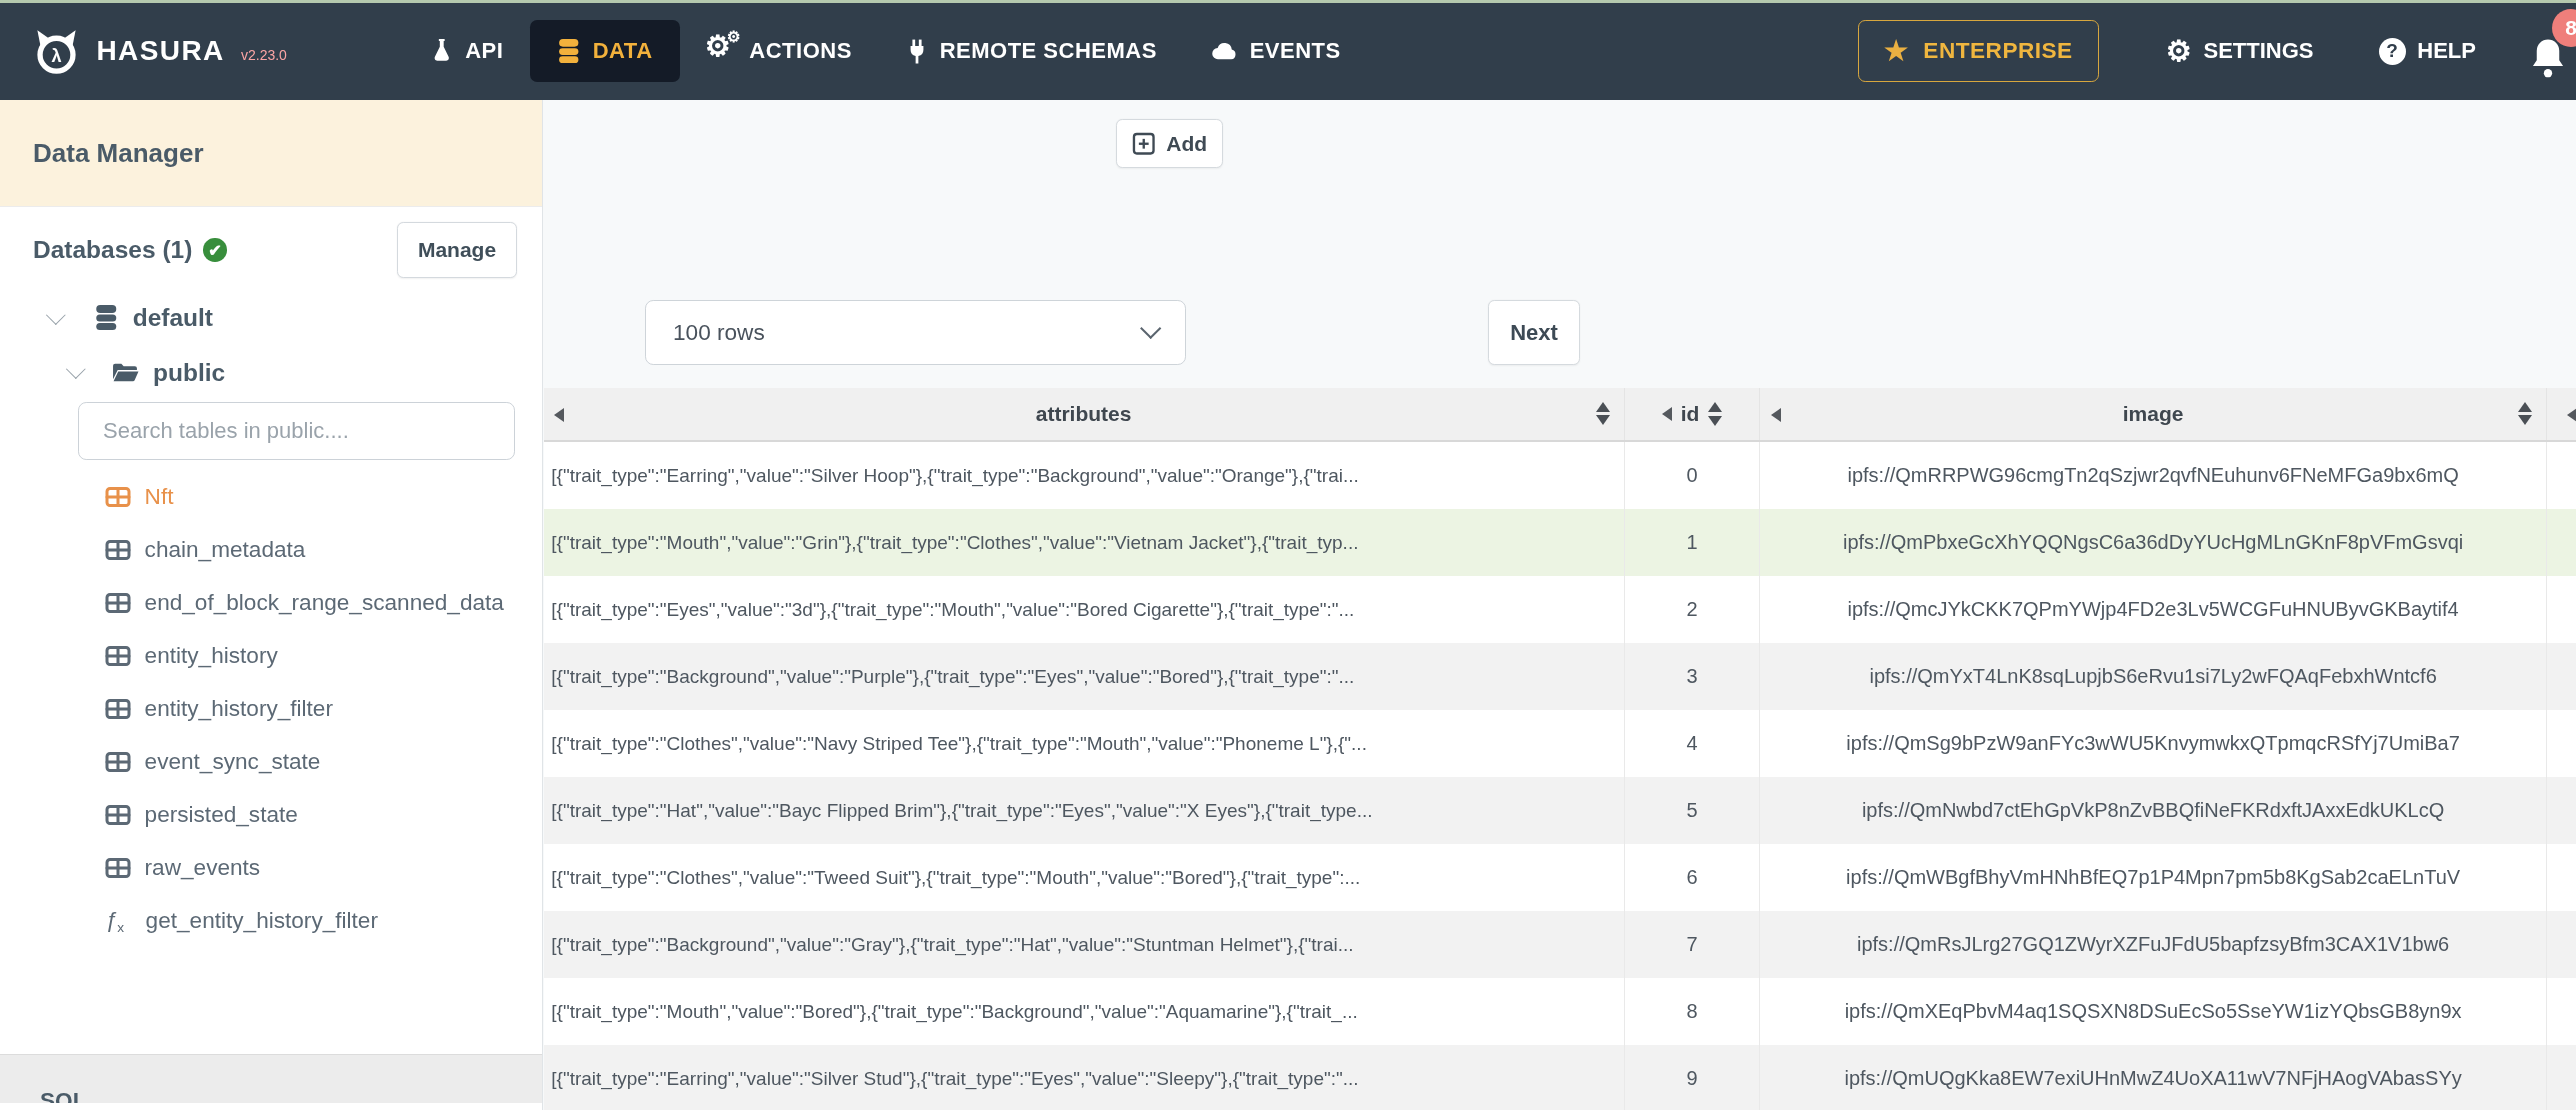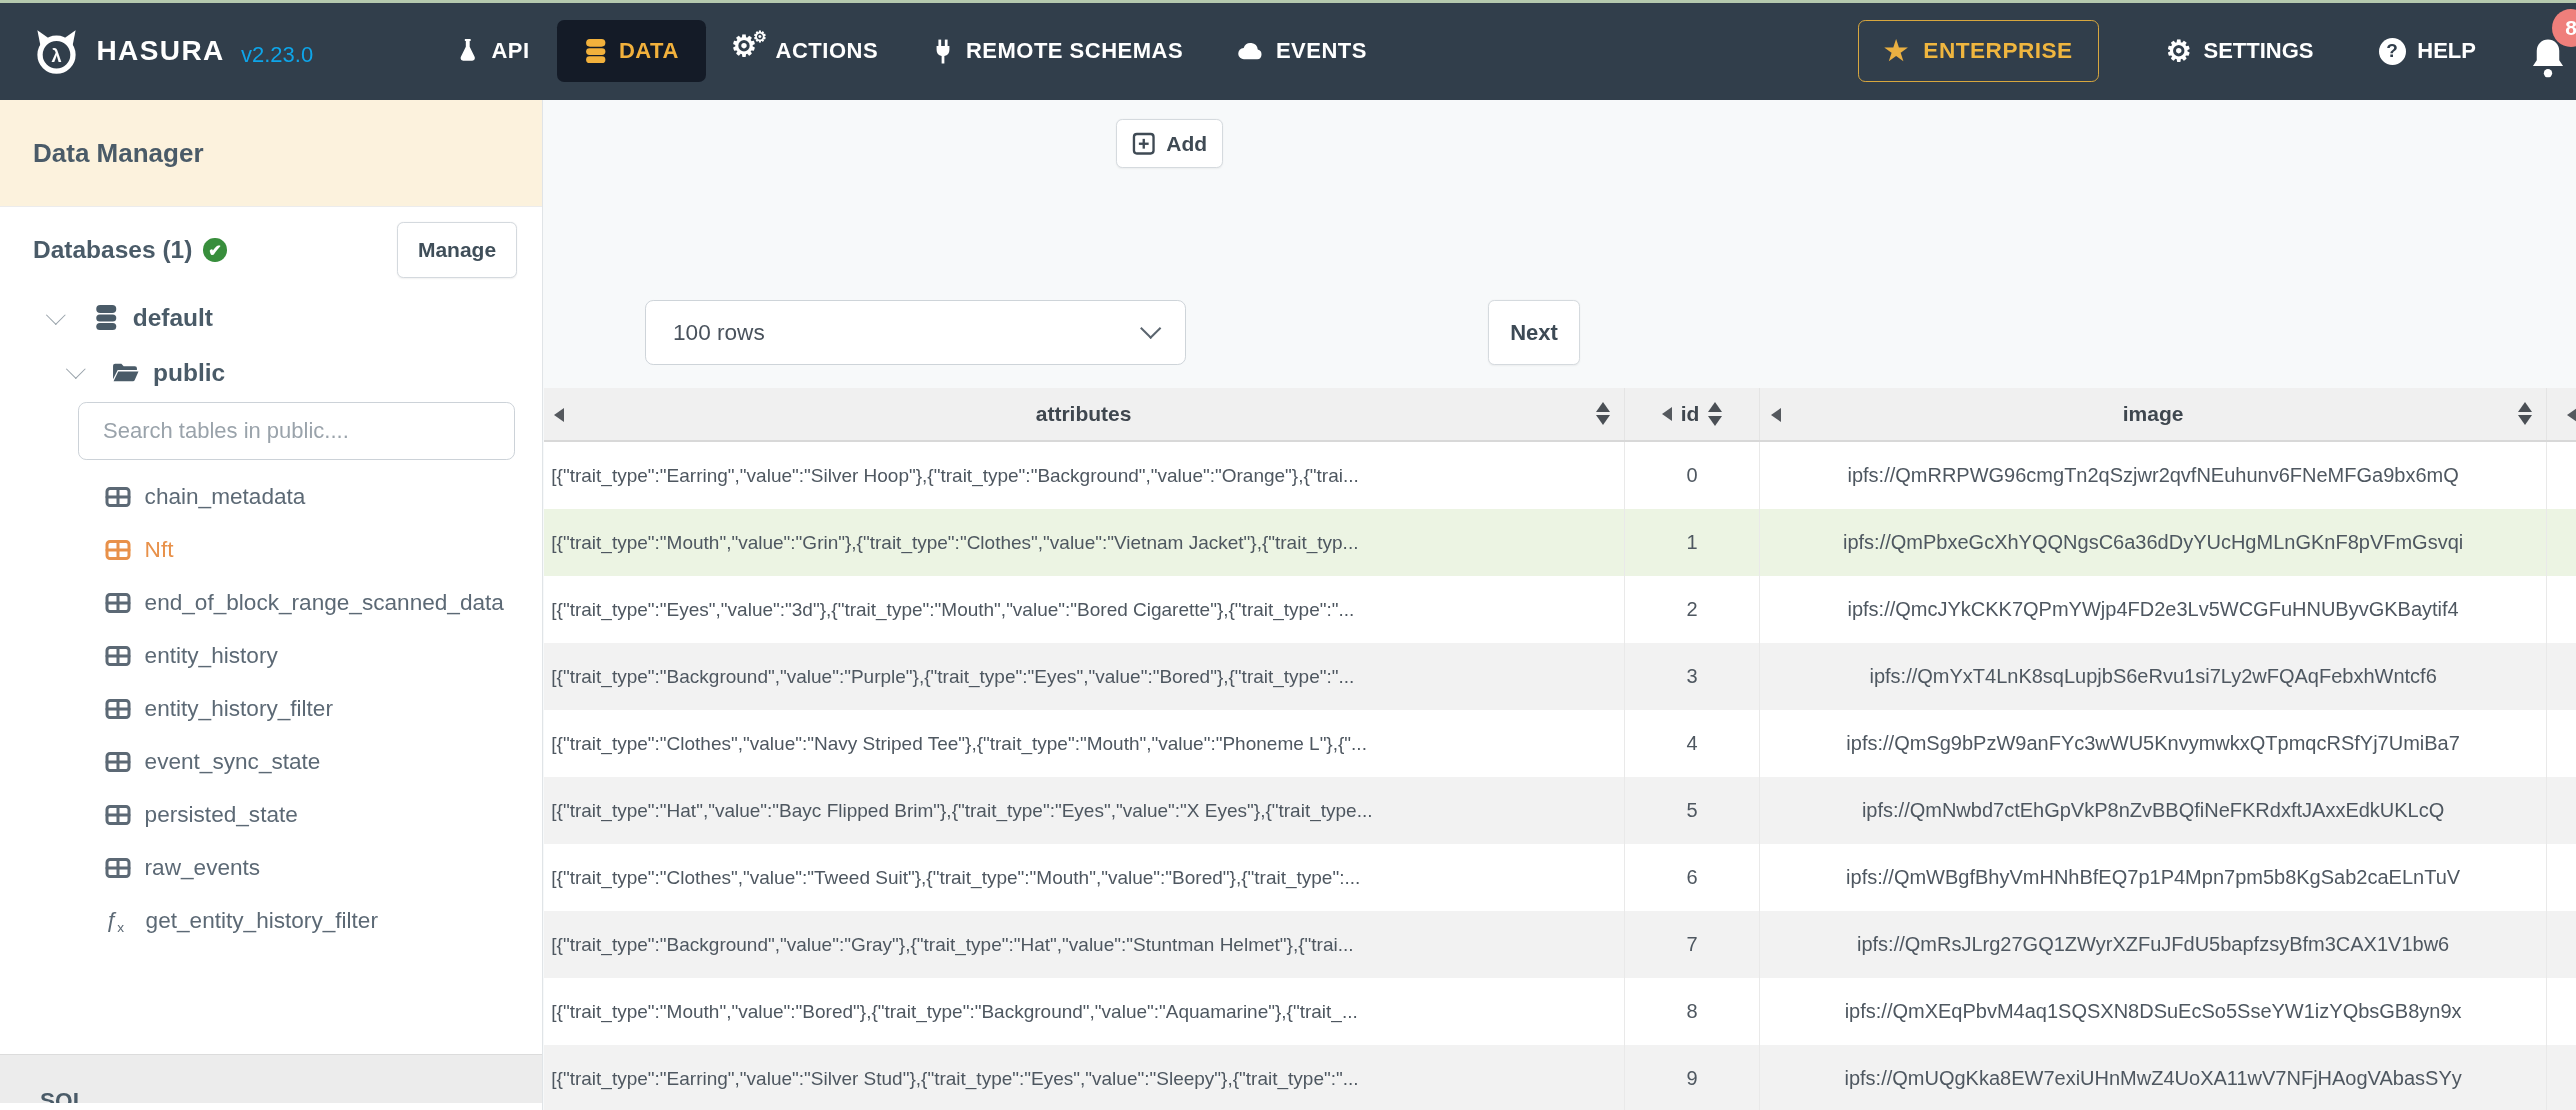--- a/index.html
+++ b/index.html
@@ -4,21 +4,21 @@
 <style>
   html,body{margin:0;padding:0;background:#dfe3e7;}
   *{box-sizing:border-box;font-family:"Liberation Sans",sans-serif;}
   #root{position:relative;width:2576px;height:1110px;overflow:hidden;background:#f7f9fa;}
 
   
   .top-strip{position:absolute;left:0;top:0;width:2576px;height:2.7px;background:#b5c9ae;}
   .navbar{position:absolute;left:0;top:2.7px;width:2576px;height:97px;background:#313e4b;display:flex;align-items:center;padding:0 0 0 31px;color:#fff;}
   .brand{display:flex;align-items:center;gap:14.5px;}
   .brand-name{font-size:28px;font-weight:bold;letter-spacing:1.4px;color:#fff;}
-  .brand-ver{font-size:22px;color:#0ea5e9;margin-left:1.8px;margin-top:8px;}
+  .brand-ver{font-size:14px;color:#fca5a5;margin-left:1.8px;margin-top:8px;}
   .nav-menu{display:flex;align-items:center;margin-left:116px;gap:0;}
   .nav-item{display:flex;align-items:center;gap:11.8px;font-size:22px;font-weight:bold;letter-spacing:0.5px;color:#fff;padding:0 27px;height:62px;border-radius:7.2px;cursor:pointer;white-space:nowrap;}
   .nav-item.active{background:#141b27;color:#f2b13c;}
   .nav-item.active svg{fill:#f2b13c;}
   .nav-right{margin-left:auto;display:flex;align-items:center;gap:0;height:100%;}
   .btn-enterprise{display:flex;align-items:center;gap:14.5px;height:62px;padding:0 25px;border:1.8px solid #d8a73e;border-radius:7.2px;color:#f0b63f;font-size:22.6px;font-weight:bold;letter-spacing:0.5px;cursor:pointer;}
   .star{font-size:27px;color:#eab042;line-height:1;}
   .nav-plain{display:flex;align-items:center;gap:11.8px;font-size:22px;font-weight:bold;color:#fff;cursor:pointer;white-space:nowrap;}
   .help-circle{width:27px;height:27px;border-radius:50%;background:#fff;color:#313e4b;font-size:19px;font-weight:bold;display:flex;align-items:center;justify-content:center;}
   .bell-wrap{position:relative;width:49px;height:63px;margin-left:51px;cursor:pointer;}
@@ -204,39 +204,39 @@
               <path d="M1.5 18 6 8.5h19.5l-3.6 8.2a2 2 0 0 1-1.8 1.3z"></path>
             </svg>
         </span>
         <span class="tree-label">public</span>
       </div>
       <div class="search-box">
         <input placeholder="Search tables in public...." style="">
       </div>
 
       <div class="tbl-list">
+        <div class="tbl-item sel">
+          <span>
+              <svg width="26" height="22" viewBox="0 0 26 21" fill="none" stroke-width="3" stroke-linecap="round">
+                <rect x="2" y="2" width="22" height="17" rx="3"></rect>
+                <line x1="2" y1="10.5" x2="24" y2="10.5"></line>
+                <line x1="13" y1="2" x2="13" y2="19"></line>
+              </svg>
+            </span>
+          <span>Nft</span>
+        </div>
         <div class="tbl-item">
           <span>
               <svg width="26" height="22" viewBox="0 0 26 21" fill="none" stroke-width="3" stroke-linecap="round">
                 <rect x="2" y="2" width="22" height="17" rx="3"></rect>
                 <line x1="2" y1="10.5" x2="24" y2="10.5"></line>
                 <line x1="13" y1="2" x2="13" y2="19"></line>
               </svg>
             </span>
           <span>chain_metadata</span>
-        </div>
-        <div class="tbl-item sel">
-          <span>
-              <svg width="26" height="22" viewBox="0 0 26 21" fill="none" stroke-width="3" stroke-linecap="round">
-                <rect x="2" y="2" width="22" height="17" rx="3"></rect>
-                <line x1="2" y1="10.5" x2="24" y2="10.5"></line>
-                <line x1="13" y1="2" x2="13" y2="19"></line>
-              </svg>
-            </span>
-          <span>Nft</span>
         </div>
         <div class="tbl-item">
           <span>
               <svg width="26" height="22" viewBox="0 0 26 21" fill="none" stroke-width="3" stroke-linecap="round">
                 <rect x="2" y="2" width="22" height="17" rx="3"></rect>
                 <line x1="2" y1="10.5" x2="24" y2="10.5"></line>
                 <line x1="13" y1="2" x2="13" y2="19"></line>
               </svg>
             </span>
           <span>end_of_block_range_scanned_data</span>

